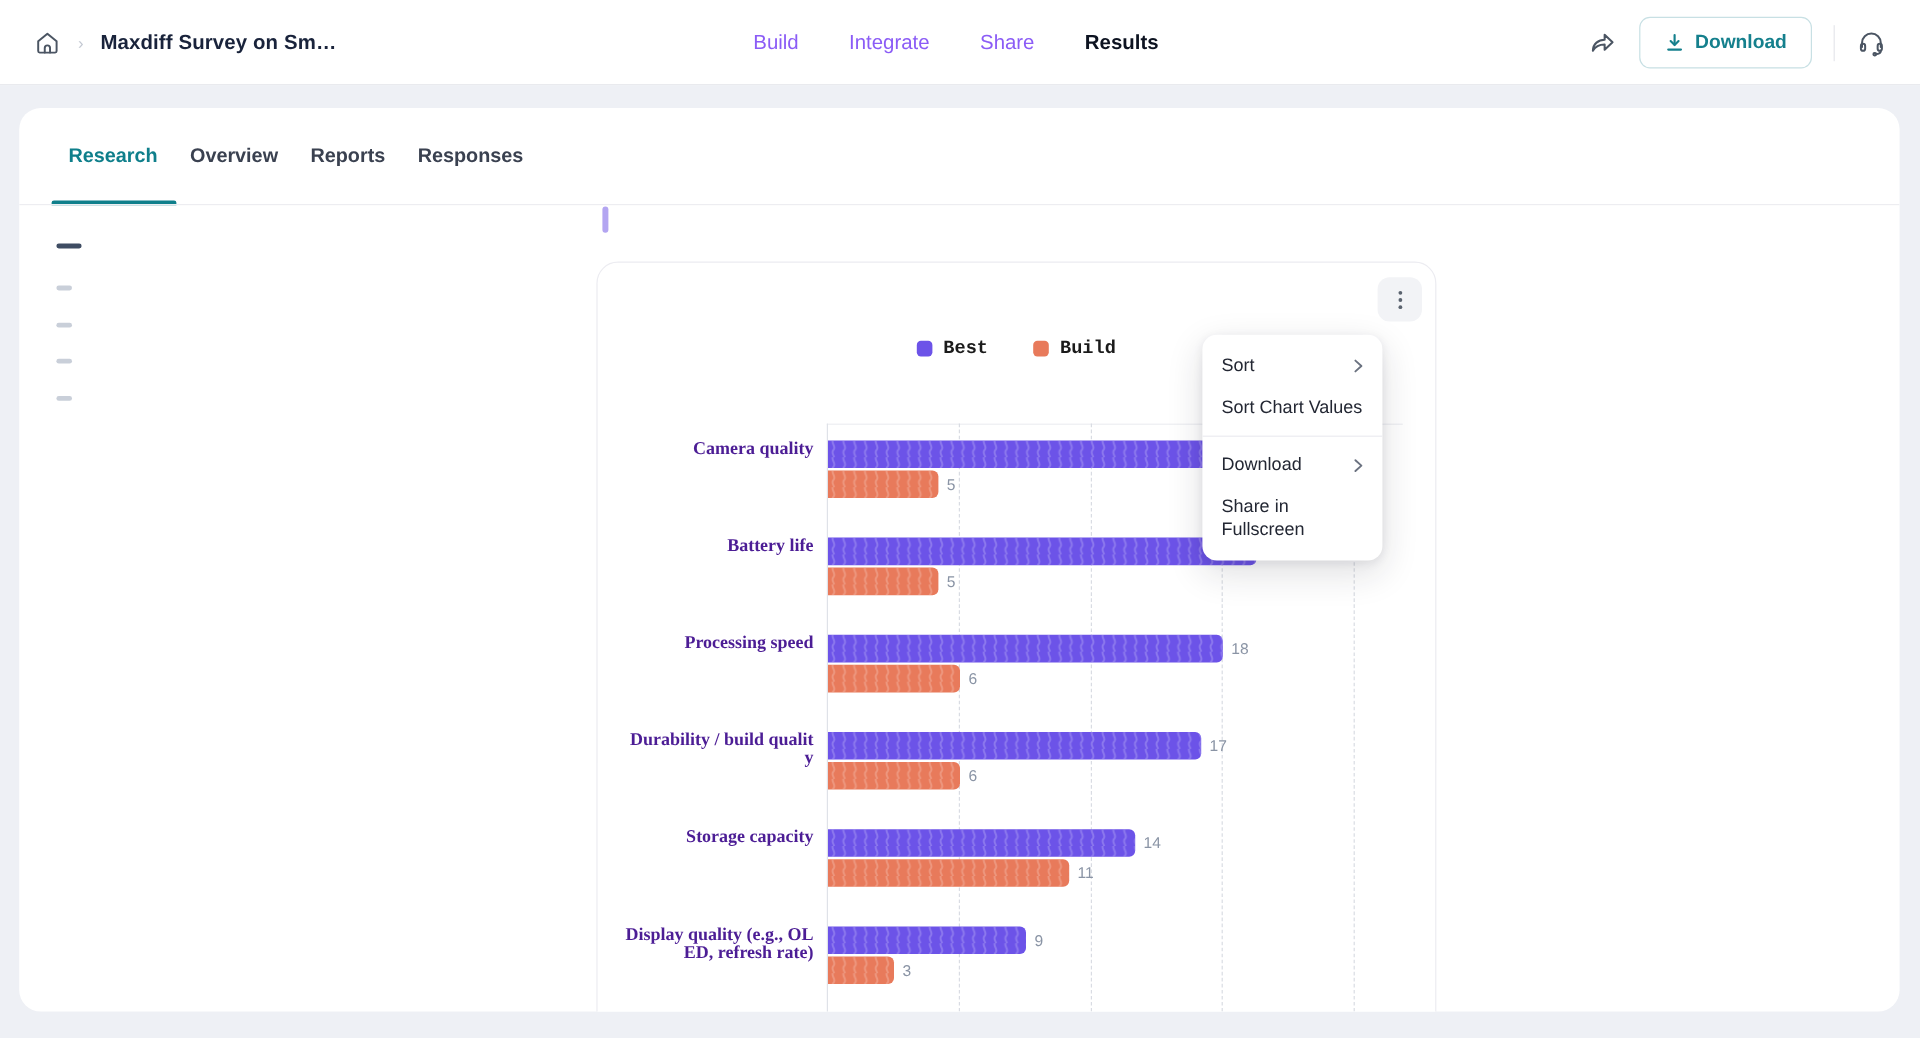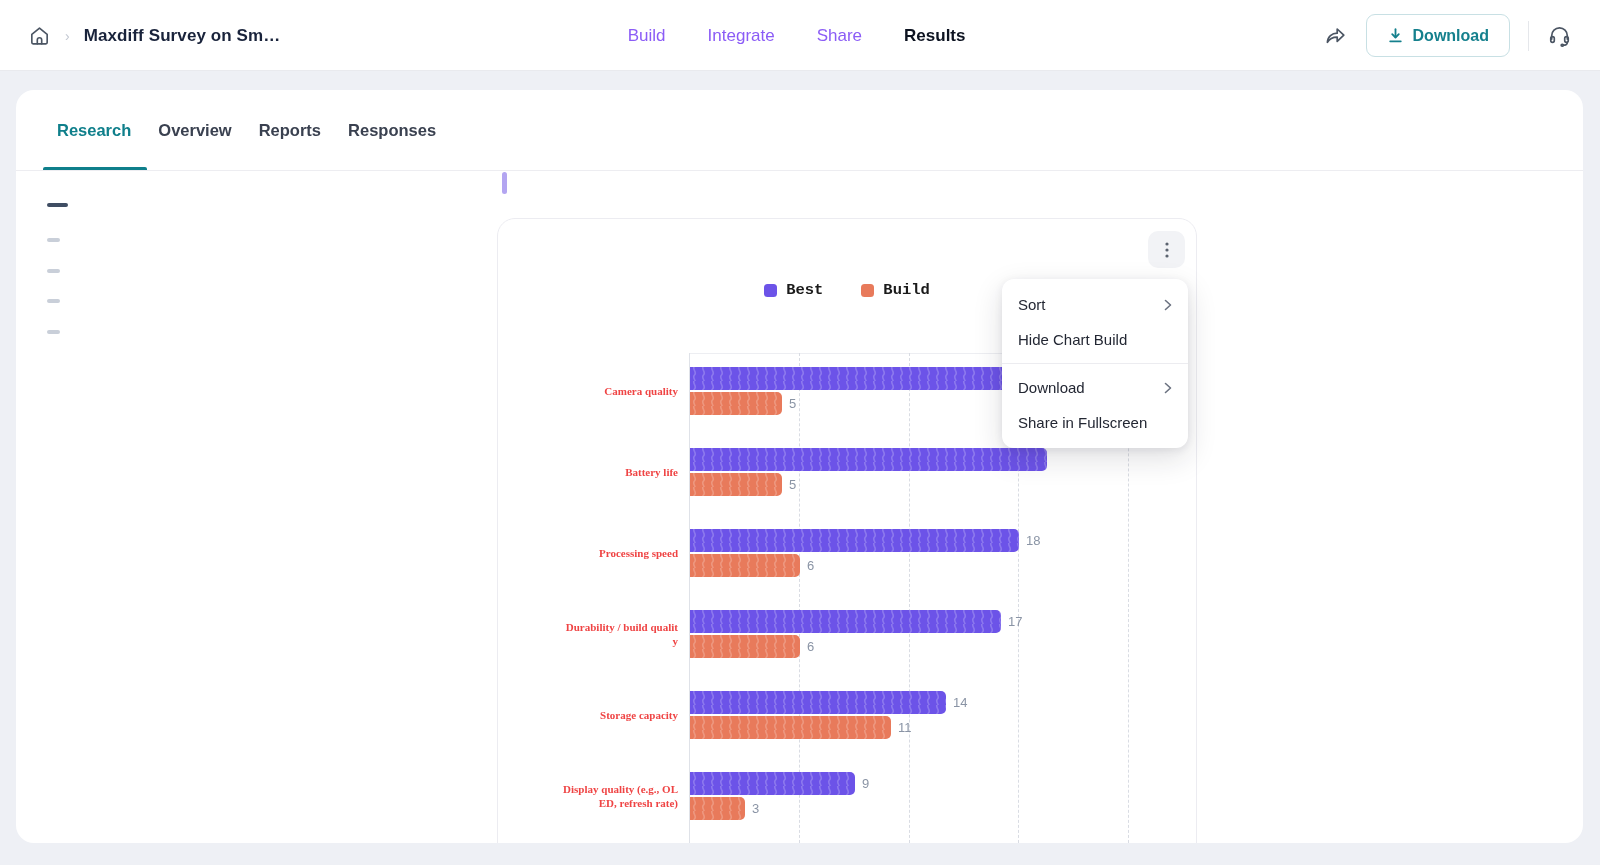--- a/index.html
+++ b/index.html
@@ -42,27 +42,27 @@
   .card-kebab { position:absolute; right:11px; top:12px; width:37px; height:37px; border-radius:10px; background:#f2f3f6; display:flex; align-items:center; justify-content:center; cursor:pointer; }
   .legend { position:absolute; left:0; top:62px; width:100%; display:flex; justify-content:center; gap:38px; }
   .legend-item { display:flex; align-items:center; gap:9px; cursor:pointer; }
   .legend-swatch { width:13px; height:13px; border-radius:3.5px; }
   .legend-text { font-family:Liberation Mono, monospace; font-weight:700; font-size:15.5px; color:#1b1b1b; }
 
   .plot-topline { position:absolute; left:191px; top:134px; width:480px; height:1px; background:#edeef2; }
   .axis-line { position:absolute; left:191px; top:134px; width:1px; height:500px; background:#dfe2e8; }
   .gridline { position:absolute; top:134px; width:0; height:500px; border-left:1px dashed #d9dce3; }
 
-  .cat-label { position:absolute; width:160px; text-align:right; display:flex; flex-direction:column; justify-content:center; font-family:"Liberation Serif","DejaVu Serif",serif; font-weight:700; font-size:11px; line-height:14.5px; color:#ef4444; }
+  .cat-label { position:absolute; width:160px; text-align:right; display:flex; flex-direction:column; justify-content:flex-start; font-family:"Liberation Serif","DejaVu Serif",serif; font-weight:700; font-size:15px; line-height:14.5px; color:#4c1d95; }
   .bar { position:absolute; height:23px; border-radius:0 5px 5px 0; overflow:hidden; }
   .bar svg { position:absolute; left:0; top:0; }
   .bar-value { position:absolute; font-size:13px; color:#8a94a5; line-height:15px; }
 
   
-  .ctx-menu { position:absolute; left:1002px; top:279px; width:186px; background:#fff; border-radius:12px; padding:8px 0; z-index:50;
+  .ctx-menu { position:absolute; left:1002px; top:279px; width:150px; background:#fff; border-radius:12px; padding:8px 0; z-index:50;
               box-shadow:0 10px 30px rgba(25,28,45,.14), 0 2px 8px rgba(25,28,45,.08); }
   .ctx-item { display:flex; align-items:center; justify-content:space-between; padding:8px 16px; font-size:15px; line-height:19px; color:#232733; cursor:pointer; }
   .ctx-item .lbl.wrap { max-width:110px; }
   .ctx-divider { height:1px; background:#ececf0; margin:6px 0; }
 </style>
 </head>
 <body>
 
 <svg width="0" height="0" style="position:absolute" aria-hidden="true">
   <defs>
@@ -262,21 +262,21 @@
 <div class="scroll-thumb"></div>
 
 <div class="ctx-menu">
   <div class="ctx-item">
     <span class="lbl">Sort</span>
     <svg width="8" height="12" viewBox="0 0 8 12" fill="none" stroke="#6b7280" stroke-width="1.6" stroke-linecap="round" stroke-linejoin="round">
         <path d="M1.5 1.5 L6.5 6 L1.5 10.5"></path>
       </svg>
   </div>
   <div class="ctx-item">
-    <span class="lbl">Hide Chart Build</span>
+    <span class="lbl">Sort Chart Values</span>
   </div>
   <div class="ctx-divider"></div>
   <div class="ctx-item">
     <span class="lbl">Download</span>
     <svg width="8" height="12" viewBox="0 0 8 12" fill="none" stroke="#6b7280" stroke-width="1.6" stroke-linecap="round" stroke-linejoin="round">
         <path d="M1.5 1.5 L6.5 6 L1.5 10.5"></path>
       </svg>
   </div>
   <div class="ctx-item">
     <span class="lbl">Share in Fullscreen</span>

